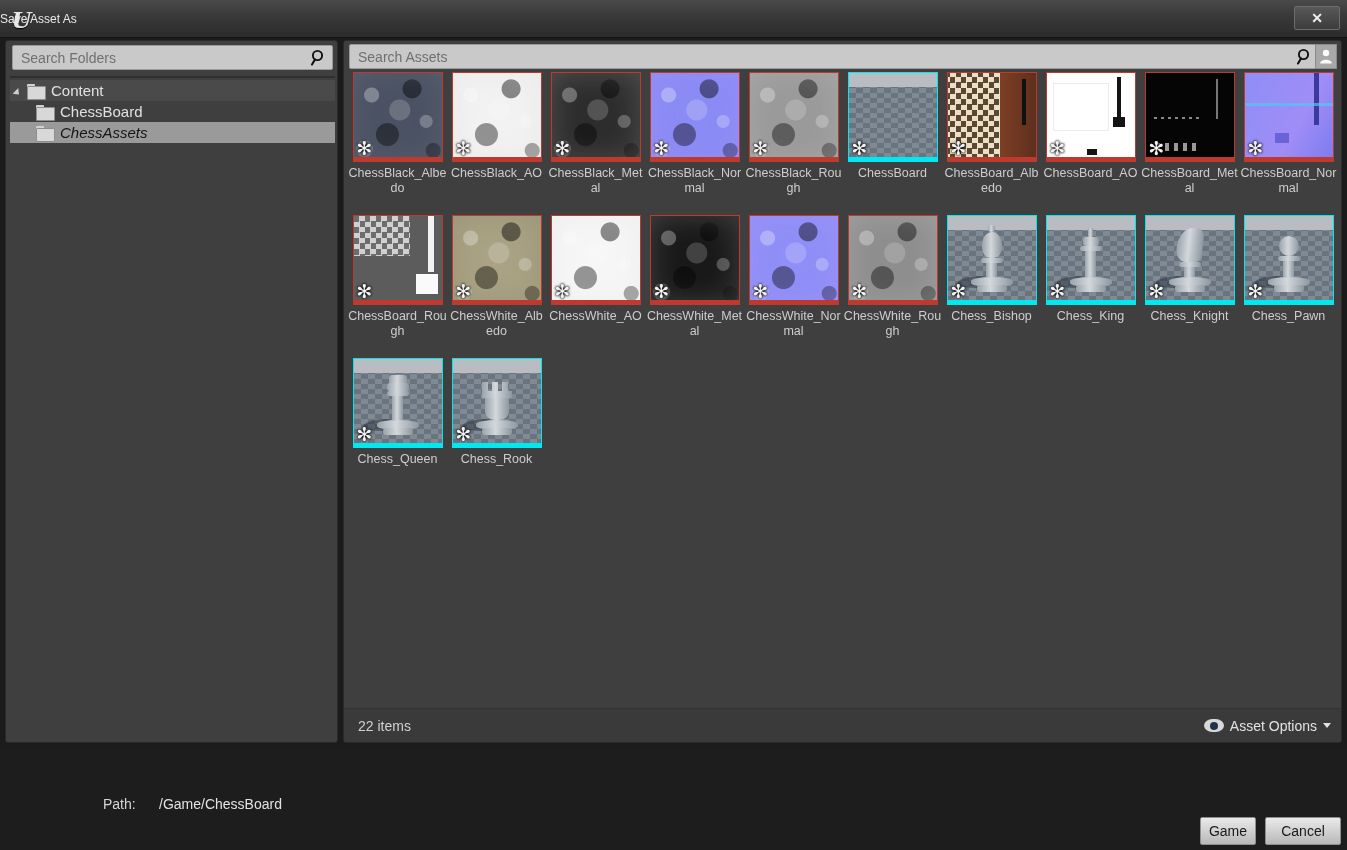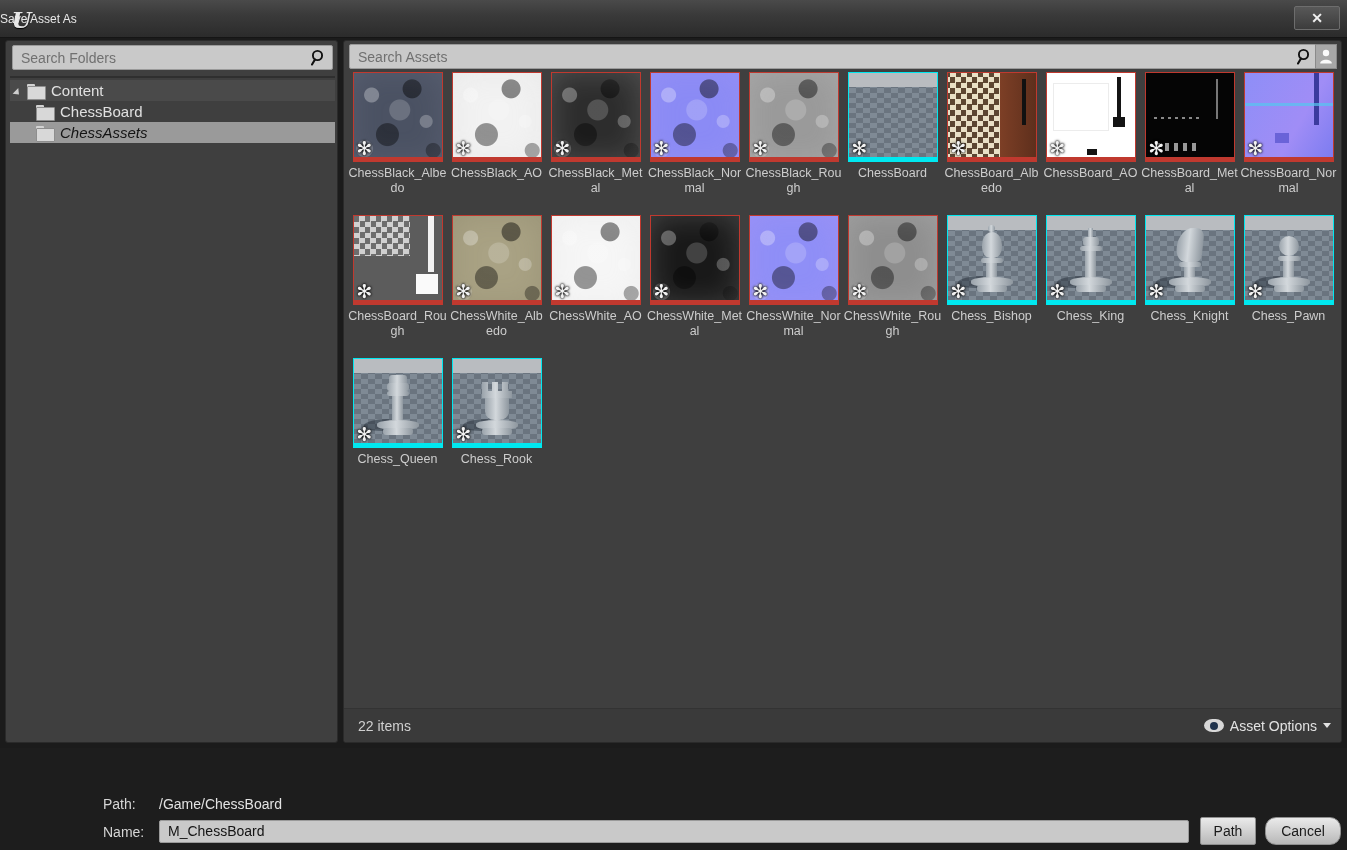--- a/index.html
+++ b/index.html
@@ -243,21 +243,21 @@
   }
   .btn {
     position: absolute; top: 69px;
     height: 28px;
     background: linear-gradient(to bottom, #eaeaea, #b8b8b8);
     border: 1px solid #8f8f8f; border-radius: 2px;
     display: flex; align-items: center; justify-content: center;
     font-size: 14px; color: #1a1a1a; cursor: pointer;
   }
   .btn-save { left: 1200px; width: 56px; }
-  .btn-cancel { left: 1265px; width: 76px; border-radius: 11px; }
+  .btn-cancel { left: 1265px; width: 76px; }
 </style>
 </head>
 <body>
 
 <div id="root">
 
   <div class="titlebar">
     <div class="ue-logo">U</div>
     <div class="title-text">Save Asset As</div>
     <div class="close-btn">✕</div>
@@ -576,21 +576,17 @@
         <span class="caret-d"></span>
       </div>
     </div>
   </div>
 
   <div class="footer">
     <div class="form-row row-path">
       <div class="flabel">Path:</div>
       <div class="fvalue">/Game/ChessBoard</div>
     </div>
-    <div class="form-row row-name">
-      <div class="flabel">Name:</div>
-      <div class="name-input">M_ChessBoard</div>
-    </div>
-    <div class="btn btn-save">Path</div>
+    <div class="btn btn-save">Game</div>
     <div class="btn btn-cancel">Cancel</div>
   </div>
 
 </div>
 
 </body></html>

